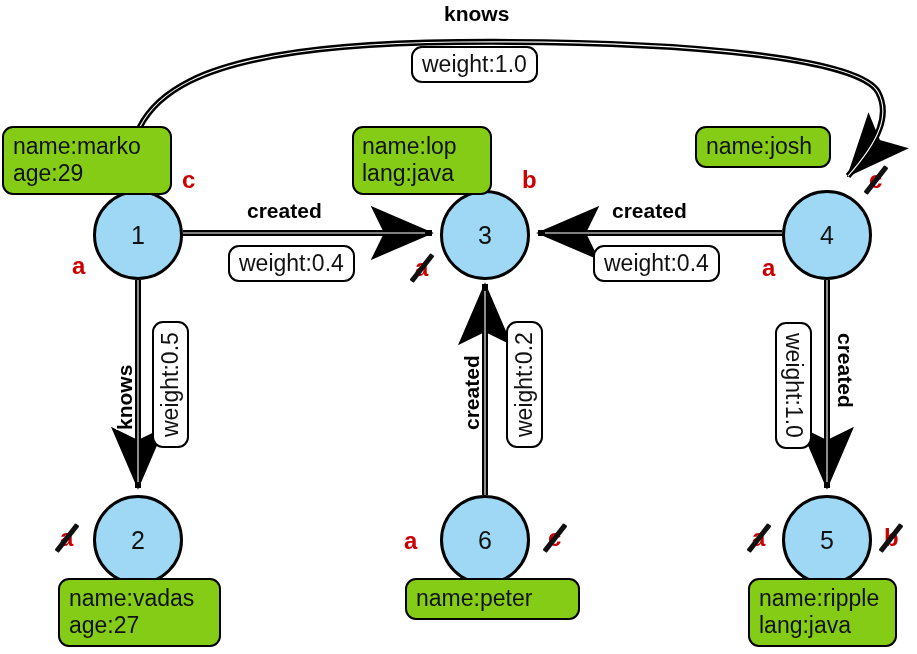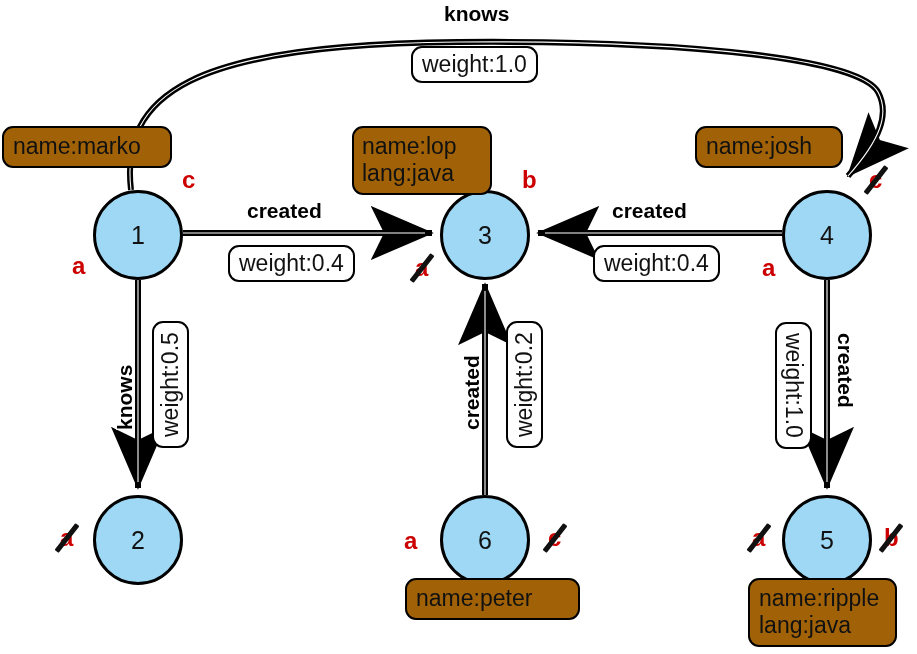--- a/index.html
+++ b/index.html
@@ -32,21 +32,21 @@
     display: flex;
     align-items: center;
     justify-content: center;
     font-size: 25px;
     color: #111111;
     font-family: "Liberation Sans", sans-serif;
   }
   
   .propbox {
     position: absolute;
-    background: #a16207;
+    background: #84cc16;
     border: 2.5px solid #000000;
     border-radius: 11px;
     box-sizing: border-box;
     padding: 5px 9px 6px 9px;
     font-size: 23px;
     line-height: 1.18;
     color: #111111;
     white-space: nowrap;
   }
   .propbox .pline { display: block; }
@@ -161,29 +161,34 @@
   </div>
   <div class="node" style="left:782px; top:495px; width:90px; height:90px;">
     <span>5</span>
   </div>
   <div class="node" style="left:440px; top:495px; width:90px; height:90px;">
     <span>6</span>
   </div>
 
   <div class="propbox" style="left:2px; top:126px; width:170px;">
     <span class="pline">name:marko</span>
-  </div>
-
+    <span class="pline">age:29</span>
+  </div>
+
+  <div class="propbox" style="left:58px; top:578px; width:163px;">
+    <span class="pline">name:vadas</span>
+    <span class="pline">age:27</span>
+  </div>
 
   <div class="propbox" style="left:352px; top:126px; width:140px;padding-left:8px;">
     <span class="pline">name:lop</span>
     <span class="pline">lang:java</span>
   </div>
 
-  <div class="propbox" style="left:695px; top:126px; width:148px;">
+  <div class="propbox" style="left:695px; top:126px; width:136px;">
     <span class="pline">name:josh</span>
   </div>
 
   <div class="propbox" style="left:748px; top:578px; width:149px;">
     <span class="pline">name:ripple</span>
     <span class="pline">lang:java</span>
   </div>
 
   <div class="propbox" style="left:405px; top:578px; width:175px;">
     <span class="pline">name:peter</span>

